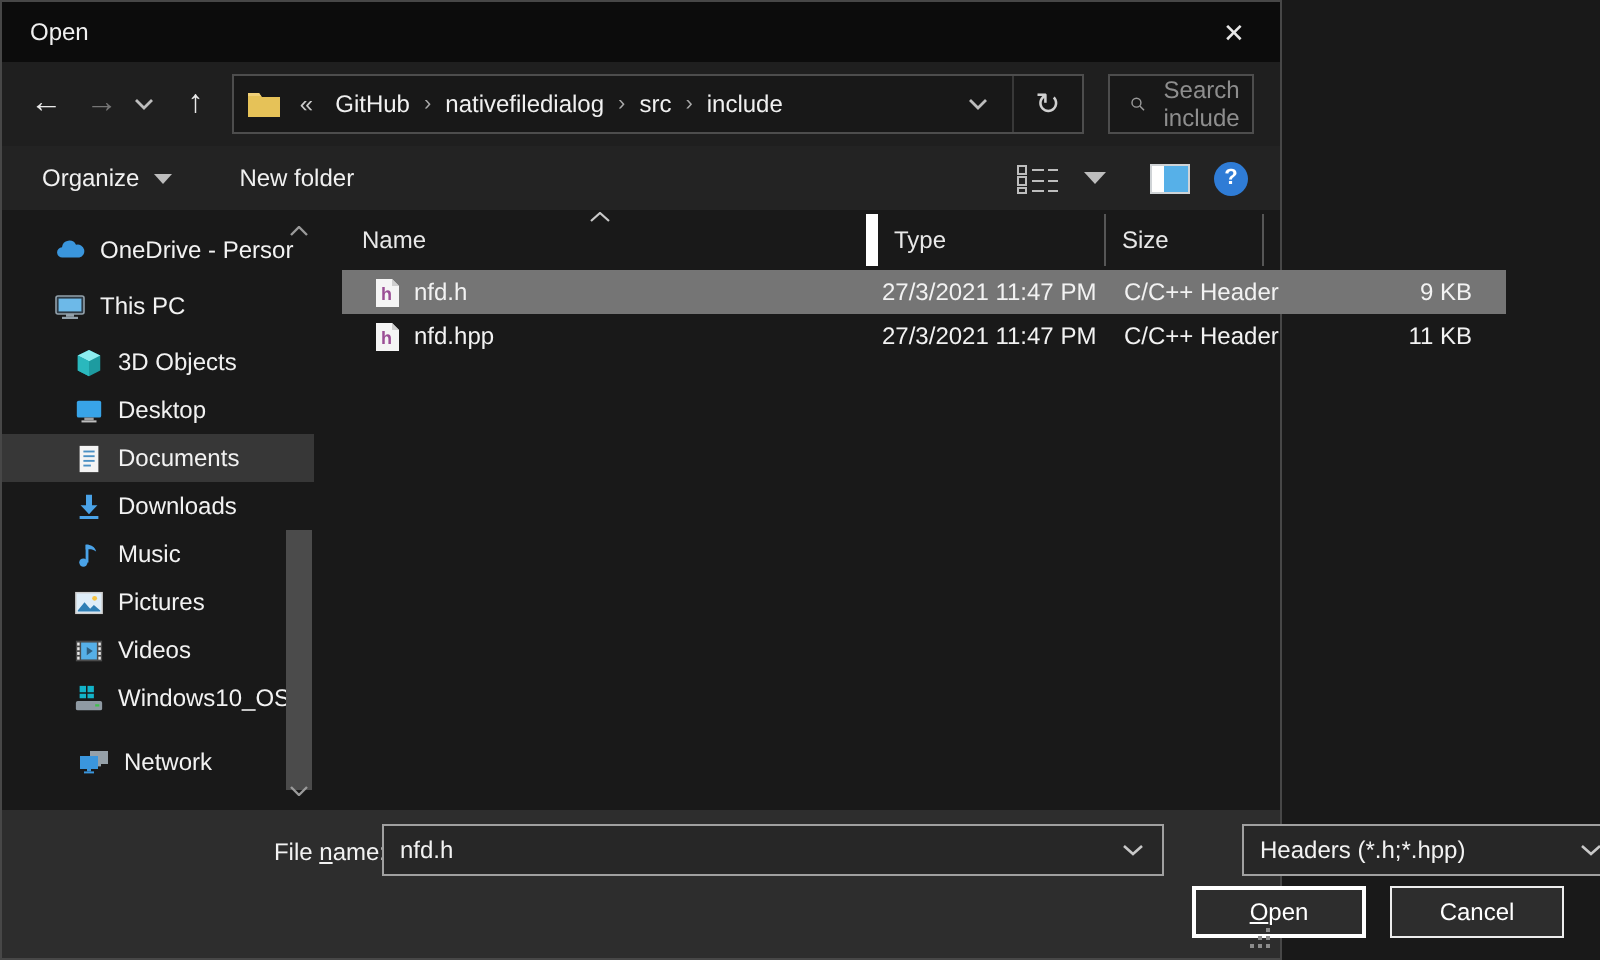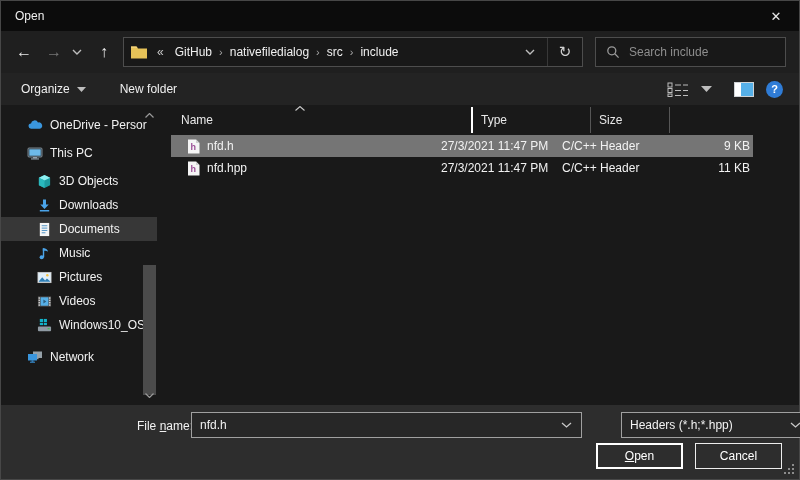--- a/index.html
+++ b/index.html
@@ -1,18 +1,18 @@
 <!DOCTYPE html>
 <html><head>
 <meta charset="utf-8">
 <style>
   * { margin:0; padding:0; box-sizing:border-box; }
   html,body { width:800px; height:480px; overflow:hidden; }
   body { font-family:"Liberation Sans", sans-serif; font-size:12px; color:#f2f2f2; background:#191919; }
-  .window { position:absolute; inset:0; width:800px; height:480px; border:1px solid #474747;
+  .window { position:absolute; inset:0; width:641px; height:480px; border:1px solid #474747;
             display:flex; flex-direction:column; background:#1f1f1f; }
 
   
   .titlebar { height:30px; background:#0c0c0c; display:flex; align-items:center; padding-left:14px; flex:none; }
   .title { font-size:12px; color:#f0f0f0; }
   .close-btn { margin-left:auto; width:46px; height:30px; display:flex; align-items:center; justify-content:center;
                font-size:13px; color:#e8e8e8; cursor:default; }
 
   
   .navrow { height:42px; background:#1f1f1f; display:flex; align-items:center; padding:0 13px 0 12px; flex:none; }
@@ -40,42 +40,42 @@
   .tb-viewcaret { margin-right:10px; }
   .help-circle { width:17px; height:17px; border-radius:50%; background:#2f7cd6; color:#fff;
                  font-size:11px; font-weight:bold; display:flex; align-items:center; justify-content:center; }
 
   
   .main { height:300px; background:#191919; display:flex; flex:none; position:relative;justify-content:space-between; }
   .sidebar { width:160px; padding-top:8px; position:relative; flex:none; }
   .side-item { height:24px; display:flex; align-items:center; gap:7px; padding-left:26px; width:156px; white-space:nowrap; }
   .side-item.child { padding-left:36px; }
   .side-item.selected { background:#373737; }
-  .gap4 { margin-top:4px; } .gap8 { margin-top:8px; }
+  .gap4 { margin-top:4px; } .gap8 { margin-top:8px;margin-left:12px; }
   .side-item svg { flex:none; }
   .sb-scroll { position:absolute; right:5px; top:2px; bottom:2px; width:13px; }
   .sb-chev { position:absolute; left:0; width:13px; height:12px; display:flex; align-items:center; justify-content:center; }
   .sb-chev.up { top:2px; } .sb-chev.down { bottom:2px; }
   .sb-thumb { position:absolute; left:0; top:158px; width:13px; height:130px; background:#4b4b4b; }
 
   
   .filearea { flex:1; margin-left:10px; position:relative; }
   .lheader { height:30px; display:flex; align-items:center; color:#e8e8e8; position:relative; }
   .hcell { height:26px; line-height:26px; }
   .h-name { width:262px; padding-left:10px; }
   .h-date { width:121px; padding-left:8px; border-left:1px solid #565656; }
-  .h-type { width:119px; padding-left:8px; border-left:2px solid #ffffff;margin-left:38px; }
+  .h-type { width:119px; padding-left:8px; border-left:6px solid #ffffff; }
   .h-size { width:80px; padding-left:8px; border-left:1px solid #565656; border-right:1px solid #565656; }
   .sort-caret { position:absolute; left:124px; top:1px; }
   .lrow { height:22px; display:flex; align-items:center; width:582px; }
   .lrow.selected { background:#757575; }
   .c-name { width:262px; display:flex; align-items:center; gap:7px; padding-left:16px; }
   .c-date { width:121px; padding-left:8px; }
   .c-type { width:119px; padding-left:8px; }
-  .c-size { width:80px; text-align:right; padding-right:3px; }
+  .c-size { width:80px; text-align:right; padding-right:17px; }
 
   
   .footer { height:76px; background:#2d2d2d; position:relative; flex:1; }
   .fn-label { position:absolute; left:88px; top:14px; width:104px; text-align:right; }
   .combo { position:absolute; top:7px; height:26px; background:#272727; border:1px solid #a0a0a0;
            display:flex; align-items:center; padding-left:8px; }
   .fn-combo { left:190px; width:391px; }
   .ft-combo { left:620px; width:190px; }
   .combo .chev { margin-left:auto; padding-right:9px; display:flex; align-items:center; }
   .btn { position:absolute; top:38px; width:87px; height:26px; background:#2d2d2d; color:#fff;
@@ -202,36 +202,44 @@
       <div class="side-item child gap4">
         <svg width="15" height="15" viewBox="0 0 16 16">
           <path d="M8 1l6 3v8l-6 3-6-3V4z" fill="#1d9ba0"></path>
           <path d="M8 1l6 3-6 3-6-3z" fill="#8ceef0"></path>
           <path d="M8 7v8l-6-3V4z" fill="#2ab8bd"></path>
         </svg>
         <span>3D Objects</span>
       </div>
       <div class="side-item child">
         <svg width="15" height="15" viewBox="0 0 16 16">
-          <path d="M6.4 1.5h3.2V7h2.9L8 11.8 3.5 7h2.9z" fill="#4aa3e8"></path>
-          <rect x="3" y="12.8" width="10" height="1.6" fill="#4aa3e8"></rect>
-        </svg>
-        <span>Downloads</span>
+          <rect x="1.5" y="2.5" width="13" height="9" rx="1" fill="#38a4e8"></rect>
+          <rect x="5.5" y="11.5" width="5" height="1.4" fill="#9e9e9e"></rect>
+          <rect x="4" y="13" width="8" height="1.1" fill="#bdbdbd"></rect>
+        </svg>
+        <span>Desktop</span>
       </div>
       <div class="side-item child selected">
         <svg width="15" height="15" viewBox="0 0 16 16">
           <rect x="3" y="1" width="10" height="14" fill="#f4f4f4"></rect>
           <g fill="#4a90c4">
             <rect x="5" y="3.5" width="6" height="1"></rect>
               <rect x="5" y="6" width="6" height="1"></rect>
             <rect x="5" y="8.5" width="6" height="1"></rect>
               <rect x="5" y="11" width="4" height="1"></rect>
           </g>
         </svg>
         <span>Documents</span>
+      </div>
+      <div class="side-item child">
+        <svg width="15" height="15" viewBox="0 0 16 16">
+          <path d="M6.4 1.5h3.2V7h2.9L8 11.8 3.5 7h2.9z" fill="#4aa3e8"></path>
+          <rect x="3" y="12.8" width="10" height="1.6" fill="#4aa3e8"></rect>
+        </svg>
+        <span>Downloads</span>
       </div>
       <div class="side-item child">
         <svg width="15" height="15" viewBox="0 0 16 16">
           <circle cx="5" cy="12" r="2.2" fill="#4aa3e8"></circle>
           <rect x="6.2" y="2.5" width="1.5" height="9.5" fill="#4aa3e8"></rect>
           <path d="M6.2 2.5h1.5c2.6.6 3.7 1.8 4.1 3.6-1.6-1.1-3.1-1.3-5.6-1z" fill="#4aa3e8"></path>
         </svg>
         <span>Music</span>
       </div>
       <div class="side-item child">

